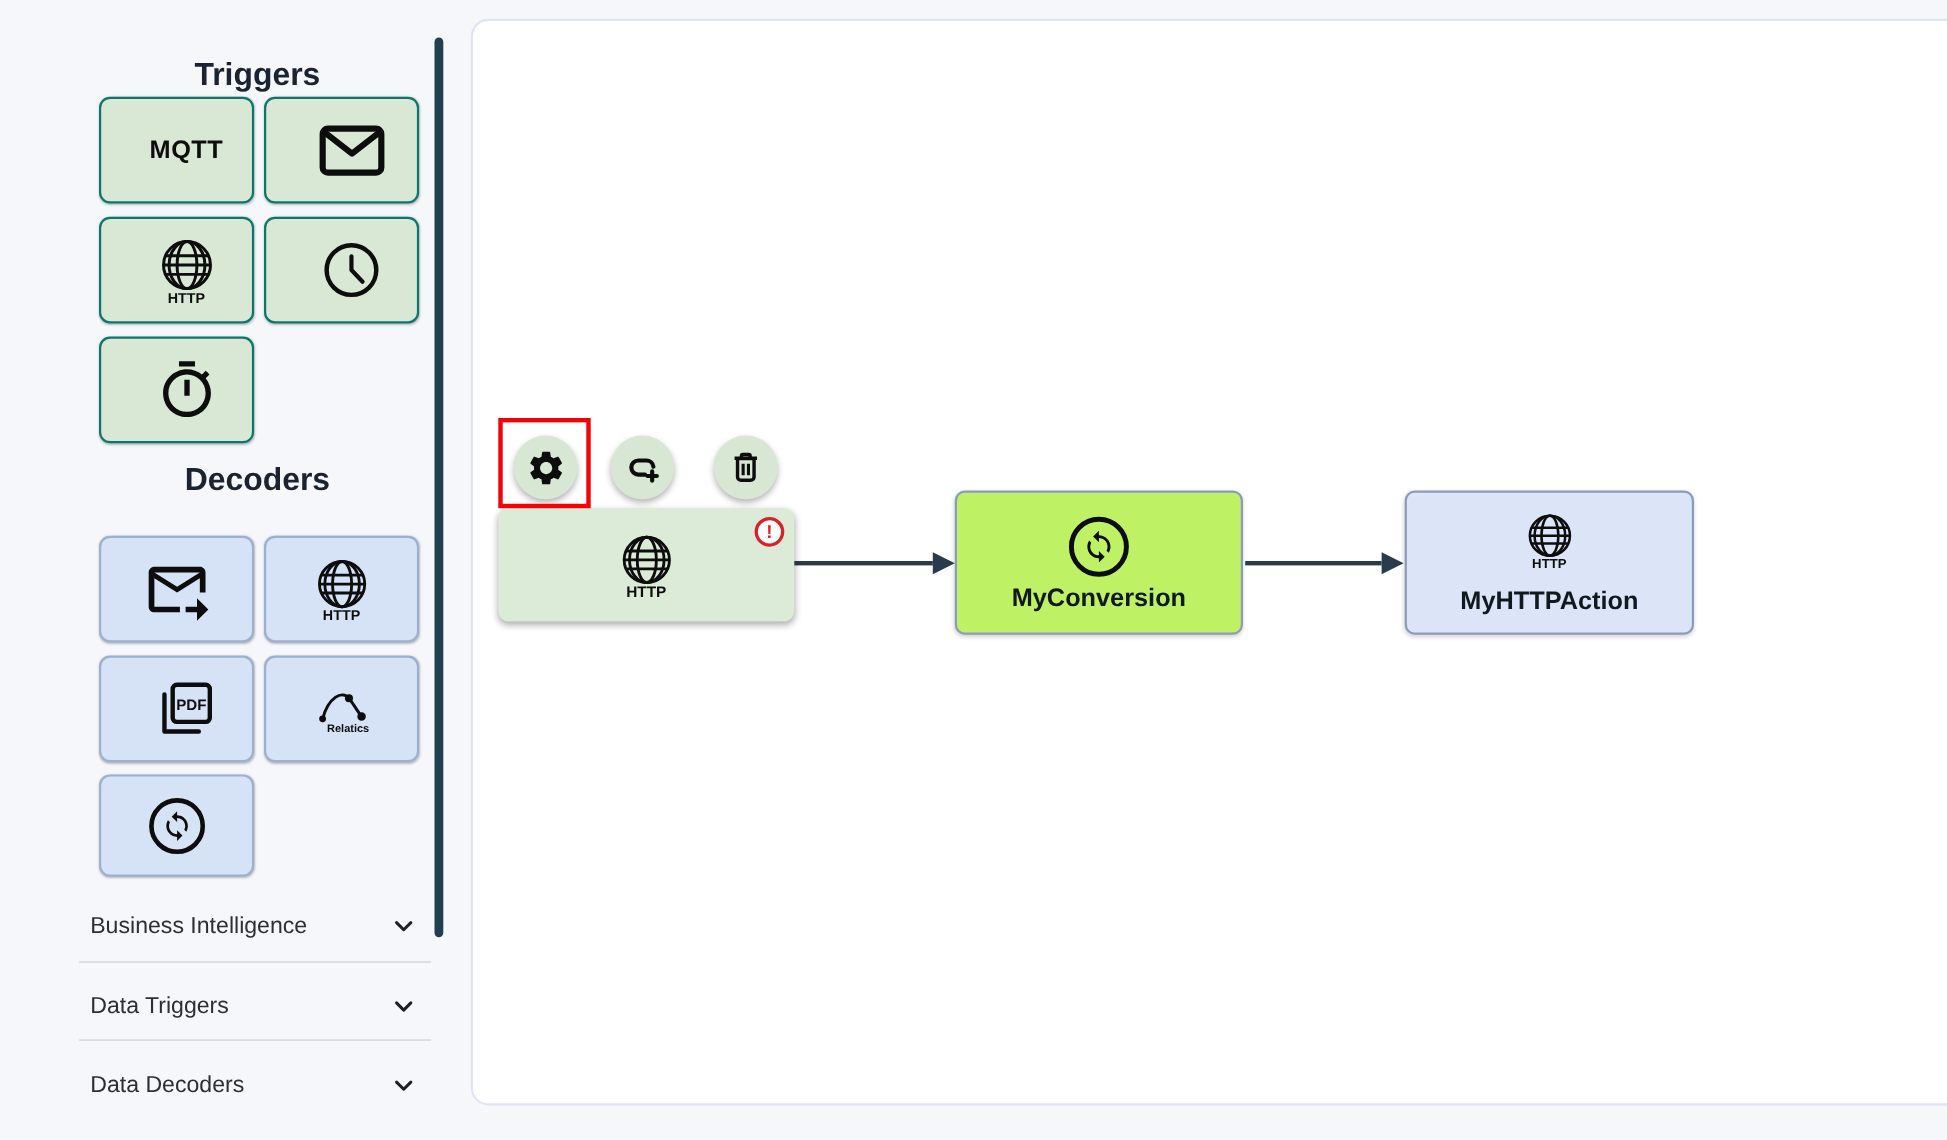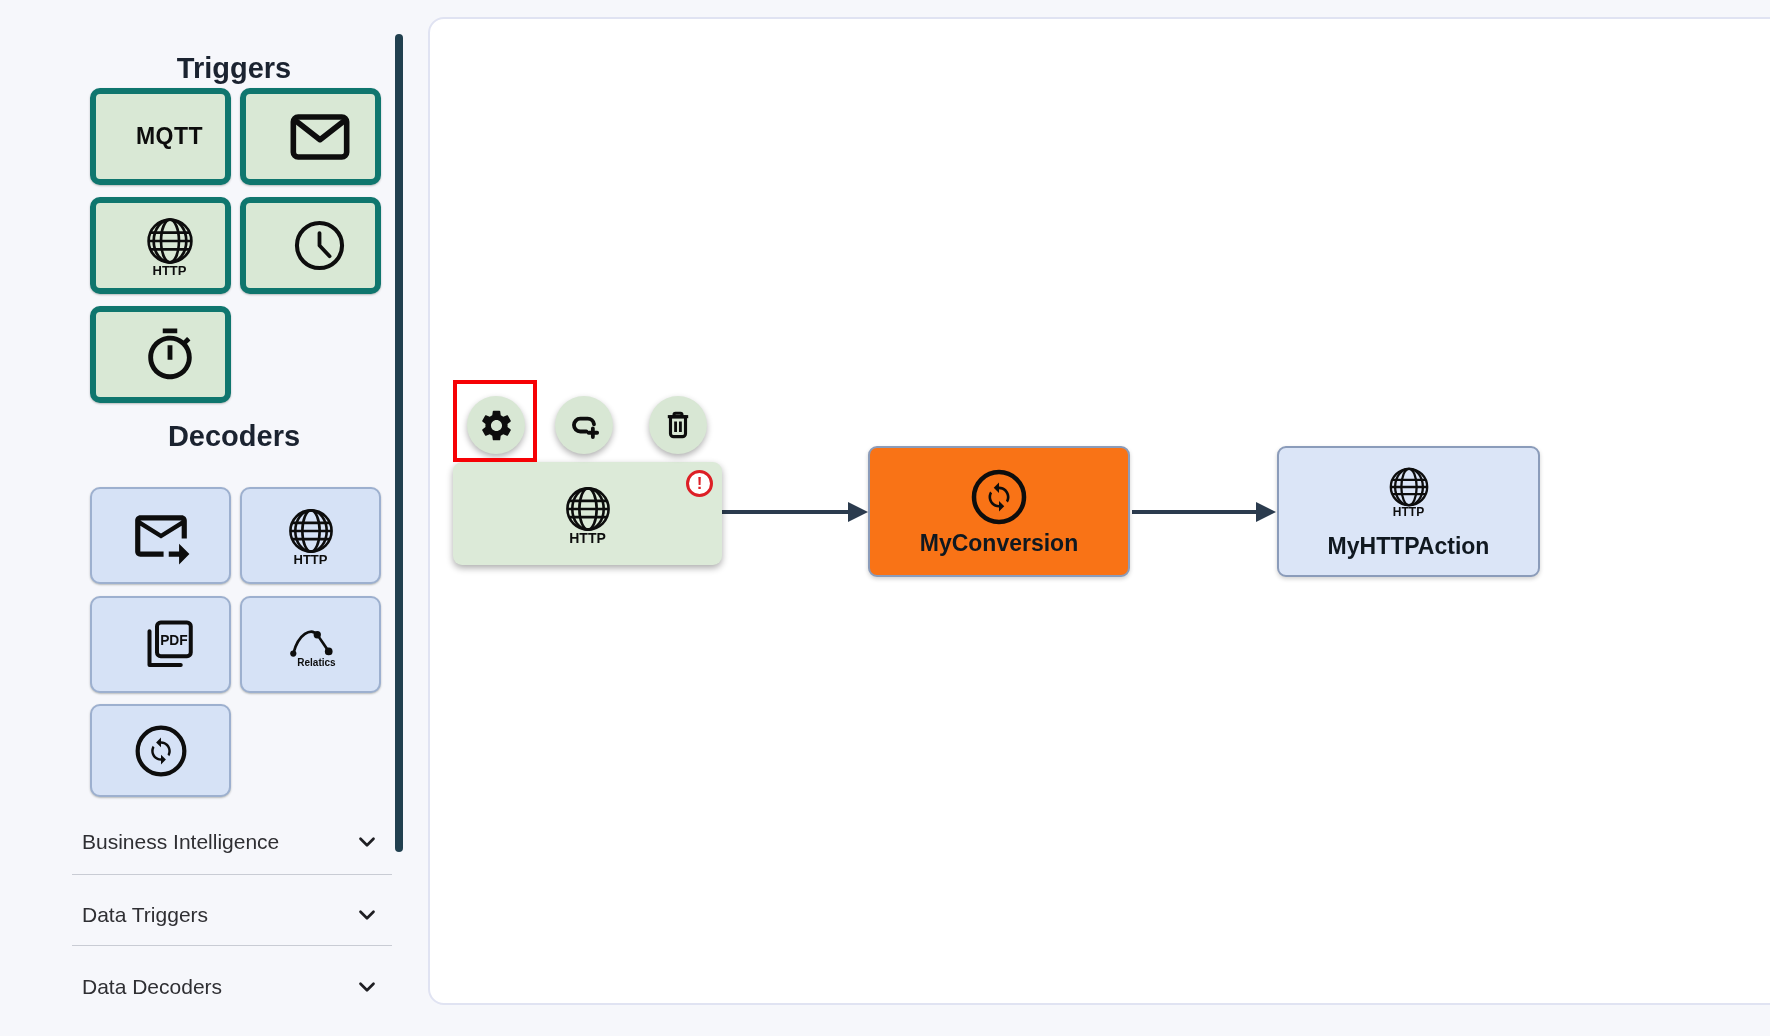--- a/index.html
+++ b/index.html
@@ -6,21 +6,21 @@
   body{
     position:relative;width:1770px;height:1036px;overflow:hidden;
     background:#f6f7fb;font-family:"Liberation Sans",sans-serif;color:#1b2330;
   }
   
   .section-title{position:absolute;left:72px;width:324px;text-align:center;
     font-size:29px;font-weight:700;color:#1b2330;}
   .tile{position:absolute;width:141px;height:97px;border-radius:10px;
     display:flex;flex-direction:column;align-items:center;justify-content:center;
     box-sizing:border-box;box-shadow:0 1px 2px rgba(40,50,40,.3);cursor:grab;}
-  .tile.green{background:#d9e8d5;border:6px solid #0f766e;padding-left:18px;}
+  .tile.green{background:#d9e8d5;border:2px solid #0f766e;padding-left:18px;}
   .tile.blue{background:#d6e2f6;border:2px solid #9db0cf;}
   .tile .caption{font-size:13px;font-weight:700;color:#0d0d0d;margin-top:-4px;line-height:1;}
   .mqtt-label{font-size:23px;font-weight:800;letter-spacing:.5px;color:#0d0d0d;}
   .relatics-caption{font-size:10px;font-weight:700;color:#0d0d0d;margin-top:-4px;padding-left:12px;}
   .group-row{position:absolute;left:72px;width:322px;height:44px;display:flex;
     align-items:center;justify-content:space-between;padding:0 14px 0 10px;
     box-sizing:border-box;cursor:pointer;}
   .group-label{font-size:21px;font-weight:500;color:#2f2f33;}
   .divider{position:absolute;left:72px;width:320px;height:1px;background:#c9ccd4;}
   .scroll-thumb{position:absolute;left:395px;top:34px;width:8px;height:818px;
@@ -30,21 +30,21 @@
     background:#ffffff;border:2px solid #e0e3f2;border-radius:16px;box-sizing:border-box;}
   .circle-btn{position:absolute;width:58px;height:58px;border-radius:50%;
     background:#d8e7d4;box-shadow:0 3px 6px rgba(0,0,0,.3);
     display:flex;align-items:center;justify-content:center;cursor:pointer;}
   .highlight-rect{position:absolute;left:453px;top:380px;width:84px;height:82px;
     border:4px solid #f60105;box-sizing:border-box;z-index:6;}
   .node{position:absolute;display:flex;flex-direction:column;align-items:center;
     justify-content:center;border-radius:9px;box-sizing:border-box;z-index:3;}
   .node-http{left:453px;top:462px;width:269px;height:103px;background:#dcead8;
     box-shadow:0 3px 7px rgba(0,0,0,.33);}
-  .node-conv{left:868px;top:446px;width:262px;height:131px;background:#f97316;
+  .node-conv{left:868px;top:446px;width:262px;height:131px;background:#bef264;
     border:2px solid #8b9cba;box-shadow:0 2px 4px rgba(0,0,0,.18);}
   .node-httpact{left:1277px;top:446px;width:263px;height:131px;background:#dbe5f7;
     border:2px solid #8b9cba;box-shadow:0 2px 4px rgba(0,0,0,.18);}
   .node-label{font-size:23px;font-weight:700;color:#101820;margin-top:4px;line-height:1.1;}
   .node-caption{font-size:14px;font-weight:700;color:#0d0d0d;margin-top:-4px;line-height:1;}
   .error-badge{position:absolute;top:8px;right:9px;width:27px;height:27px;border-radius:50%;
     border:3px solid #dd1f26;background:#fff;color:#dd1f26;font-size:17px;font-weight:800;
     display:flex;align-items:center;justify-content:center;box-sizing:border-box;}
   .edge-line{position:absolute;height:4px;background:#2b3b4e;z-index:2;}
   .edge-arrow{position:absolute;width:0;height:0;border-top:10px solid transparent;

